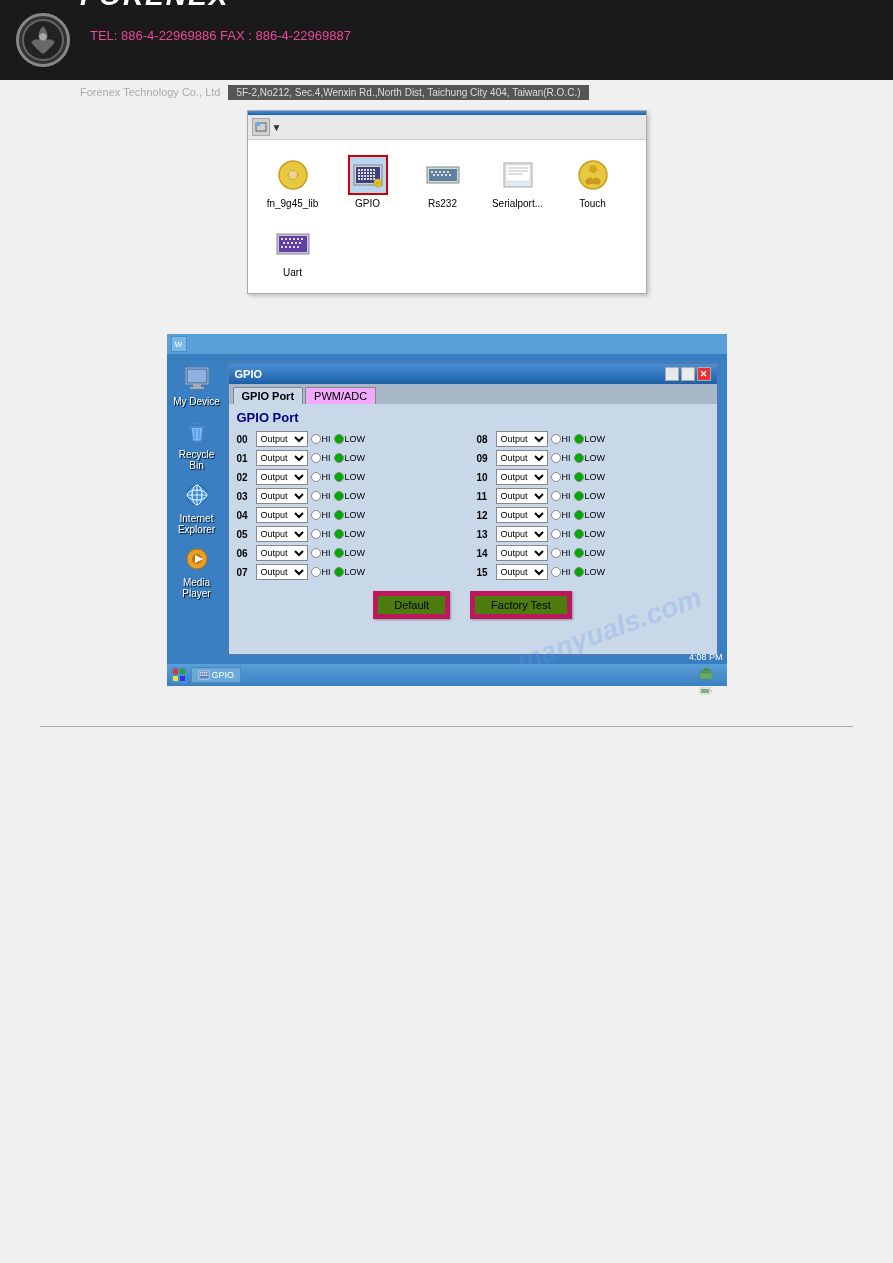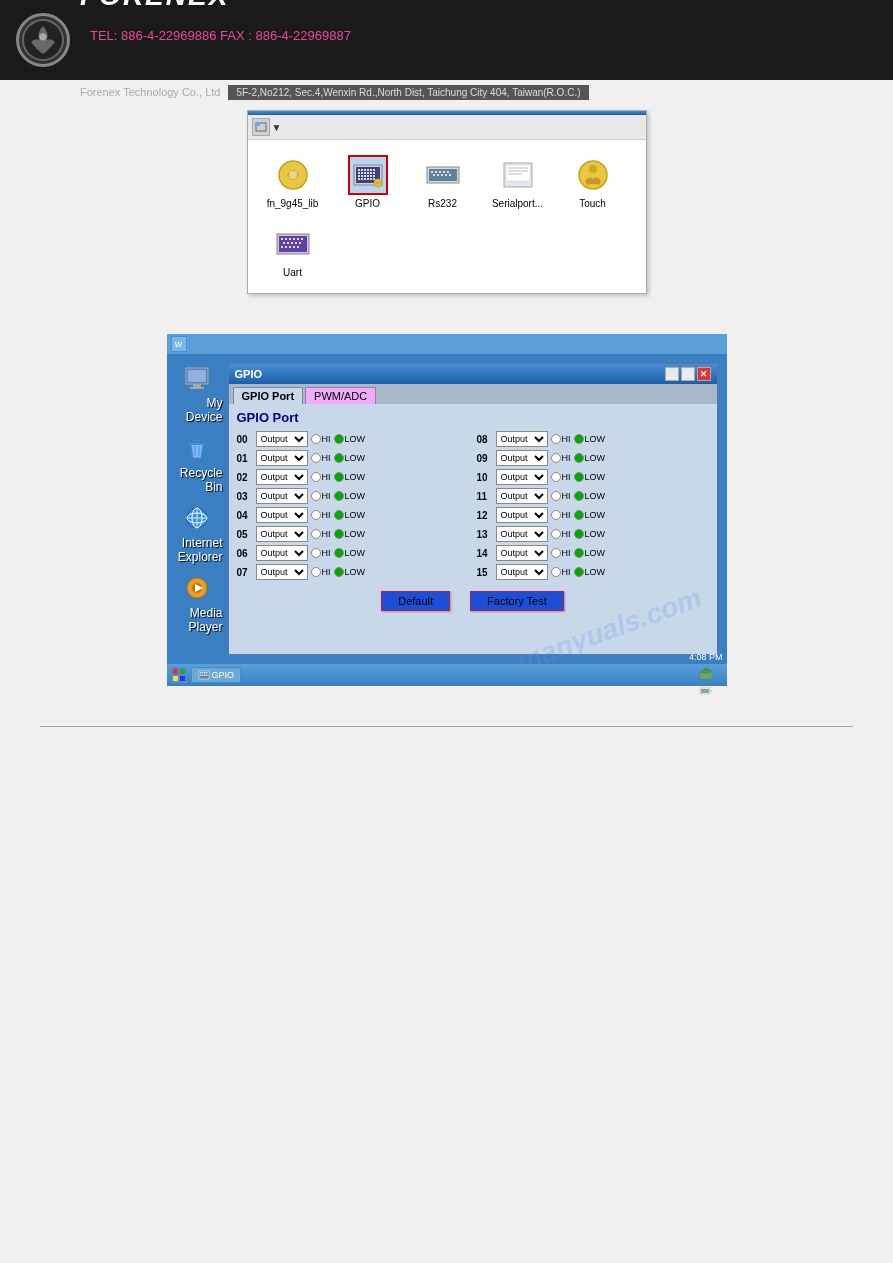--- a/index.html
+++ b/index.html
@@ -169,23 +169,23 @@
       cursor: pointer;
     }
     .desktop-icon-box {
       width: 32px;
       height: 32px;
       display: flex;
       align-items: center;
       justify-content: center;
     }
     .desktop-icon-text {
-      font-size: 12px;
+      font-size: 10px;
       color: #ffffff;
-      text-align: right;
+      text-align: center;
       text-shadow: 1px 1px 1px #000;
     }
 
     
     .gpio-window {
       flex: 1;
       background: #c8d8e8;
       border: 2px solid #4a7ab8;
       margin: 8px 8px 8px 0;
     }
@@ -299,22 +299,22 @@
     }
     .gpio-buttons {
       display: flex;
       justify-content: center;
       gap: 20px;
       margin-top: 8px;
     }
     .gpio-btn {
       padding: 3px 16px;
       font-size: 11px;
-      border: 1px solid #be185d;
-      background: #1d4ed8;
+      border: 5px solid #be185d;
+      background: #4d7c0f;
       cursor: pointer;
       box-shadow: 1px 1px 2px rgba(0,0,0,0.3);
     }
 
     
     .desktop-taskbar-bottom {
       background: linear-gradient(to bottom, #5a9fd8, #3a7fc1);
       height: 22px;
       display: flex;
       align-items: center;

